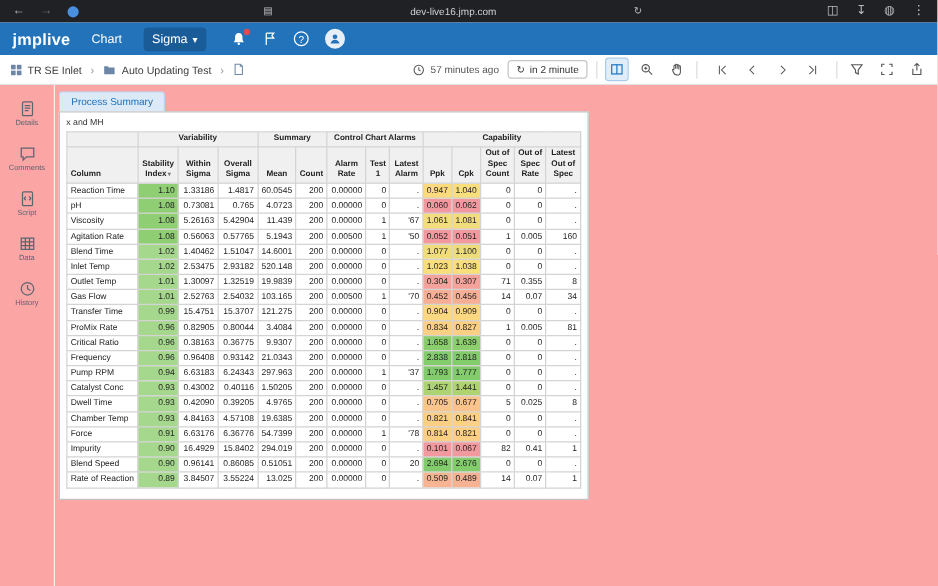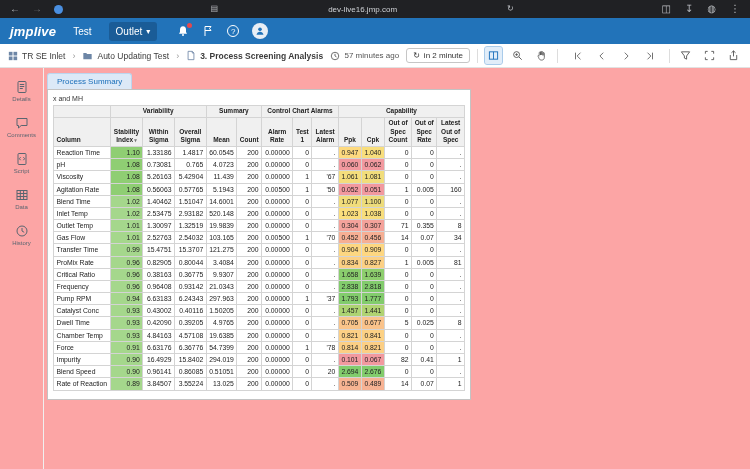--- a/index.html
+++ b/index.html
@@ -11,21 +11,21 @@
   .browser-bar{height:18px;background:#202124;color:#b9bcc0;display:flex;align-items:center;padding:0 10px;gap:12px;font-size:10px}
   .bicon{line-height:1;cursor:default}
   .bicon.dim{color:#6b6e73}
   .favicon{width:9px;height:9px;border-radius:50%;background:#4a8fe0;display:inline-block}
   .url-wrap{flex:1;display:flex;align-items:center;justify-content:center;gap:110px}
   .url{font-size:8px;color:#cfd2d6}
   .bright{display:flex;gap:14px;align-items:center;font-size:10px}
 
   
   .app-bar{height:26px;background:#2273b9;display:flex;align-items:center;color:#fff;padding:0 10px;gap:10px}
-  .logo{font-size:13px;font-style:italic;font-weight:bold;letter-spacing:.2px}
+  .logo{font-size:13px;font-weight:bold;letter-spacing:.2px}
   .nav-btn{font-size:10px;padding:4px 7px;border-radius:3px}
   .nav-btn.pill{background:#1a5c97;display:flex;align-items:center;gap:4px}
   .caret{font-size:8px}
   .search{margin-left:auto;width:118px;height:16px;background:#1b5f9d;border-radius:9px;display:flex;align-items:center;gap:5px;padding:0 7px;color:#cfe0f1;font-size:9px}
   .abar-icons{display:flex;align-items:center;gap:13px;margin-left:10px;margin-right:2px}
   .abar-icon{position:relative;color:#fff}
   .badge{position:absolute;top:-2px;right:-3px;width:5px;height:5px;border-radius:50%;background:#e5484d}
   .help-circle{width:12px;height:12px;border:1px solid #fff;border-radius:50%;font-size:8px;display:flex;align-items:center;justify-content:center}
   .avatar{width:16px;height:16px;border-radius:50%;background:#e8eef5;color:#2273b9;display:flex;align-items:center;justify-content:center}
 
@@ -77,23 +77,23 @@
   <div class="bright">
     <span class="bicon">◫</span>
     <span class="bicon">↧</span>
     <span class="bicon">◍</span>
     <span class="bicon">⋮</span>
   </div>
 </div>
 
 <div class="app-bar">
   <span class="logo">jmplive</span>
-  <span class="nav-btn">Test</span>
+  <span class="nav-btn">Chart</span>
   <span class="nav-btn pill">
-    <span>Outlet</span>
+    <span>Sigma</span>
     <span class="caret">▾</span>
   </span>
   <div class="abar-icons">
     <span class="abar-icon">
       <svg width="12" height="12" viewBox="0 0 12 12">
           <path d="M6 1.3c-2 0-3 1.5-3 3.5v2.2L2 8.7h8L9 7V4.8c0-2-1-3.5-3-3.5z" fill="currentColor"></path>
           <circle cx="6" cy="10" r="1" fill="currentColor"></circle>
         </svg>
       <span class="badge"></span>
     </span>
@@ -132,21 +132,20 @@
         </svg>
     </span>
     <span>Auto Updating Test</span>
     <span class="crumb-sep">›</span>
     <span class="crumb-icon">
       <svg width="10" height="11" viewBox="0 0 12 12">
           <path d="M2.5 1h5l2 2v8h-7z" fill="none" stroke="currentColor"></path>
           <path d="M7.5 1v2h2" fill="none" stroke="currentColor"></path>
         </svg>
     </span>
-    <span class="crumb-last">3. Process Screening Analysis</span>
   </div>
 
   <div class="tright">
     <span class="updated">
       <span>
         <svg width="10" height="10" viewBox="0 0 12 12">
             <circle cx="6" cy="6" r="4.5" fill="none" stroke="currentColor"></circle>
             <path d="M6 3.4V6l1.8 1.1" fill="none" stroke="currentColor"></path>
           </svg>
       </span>

